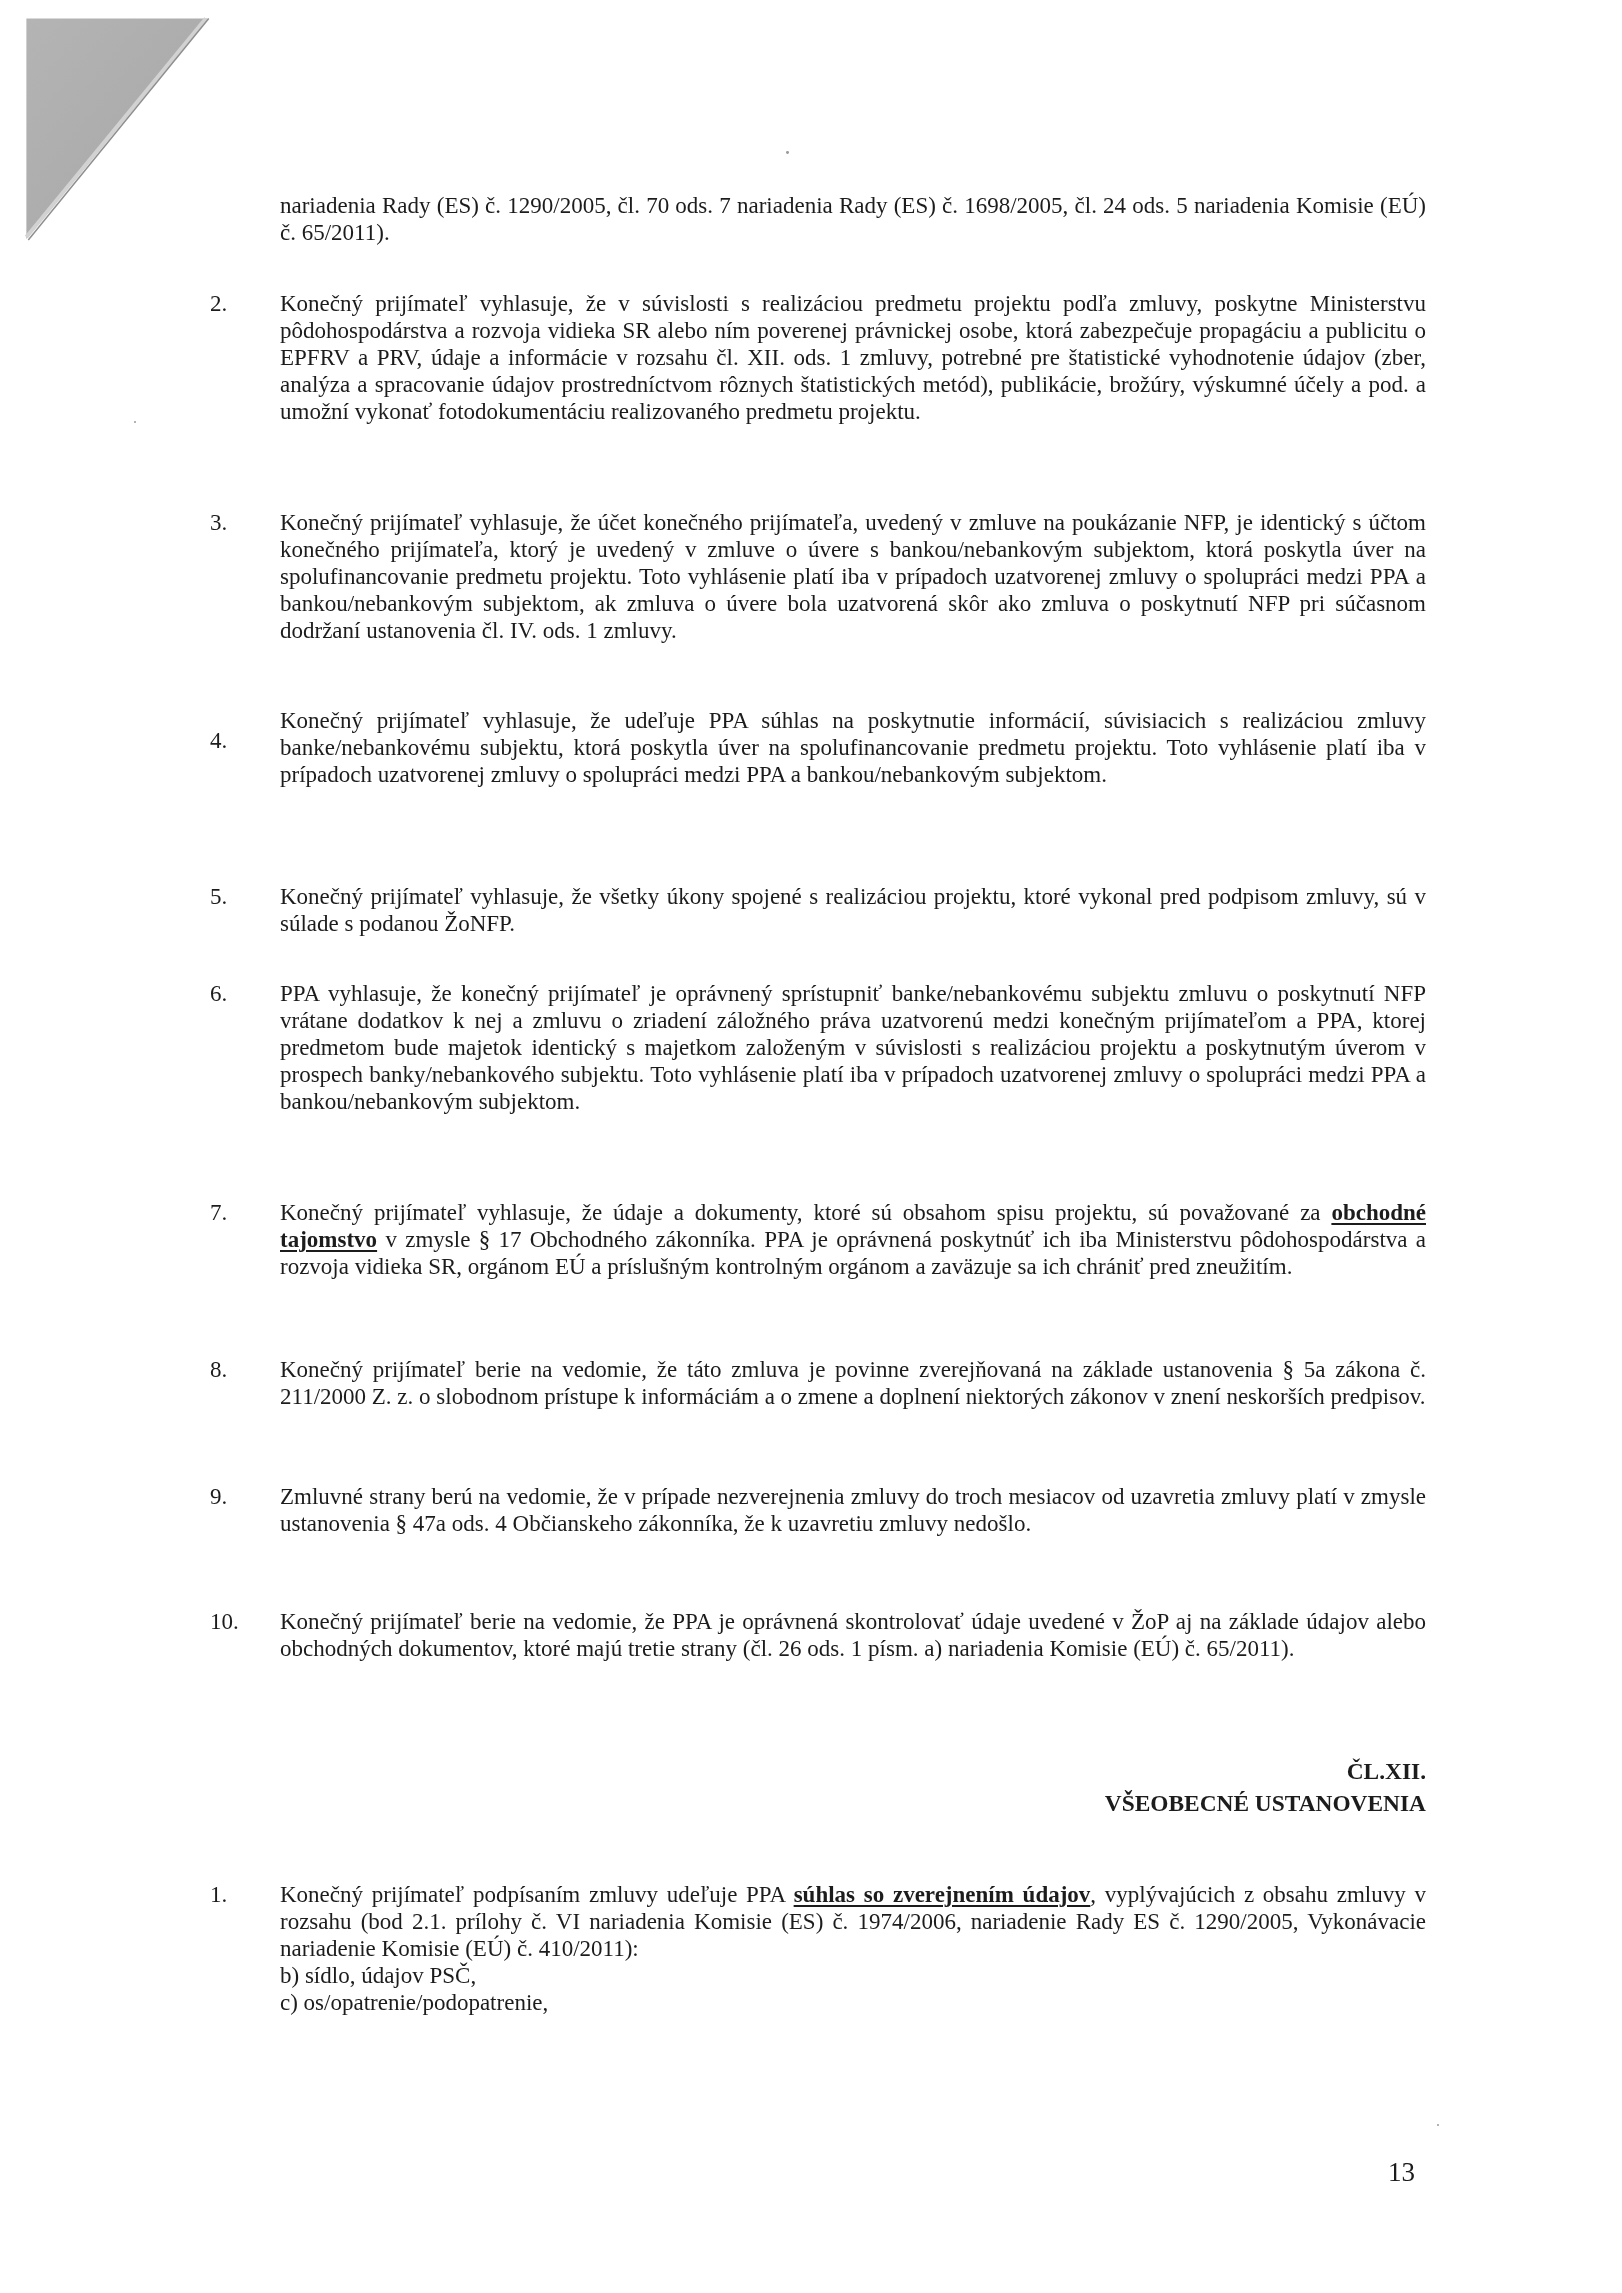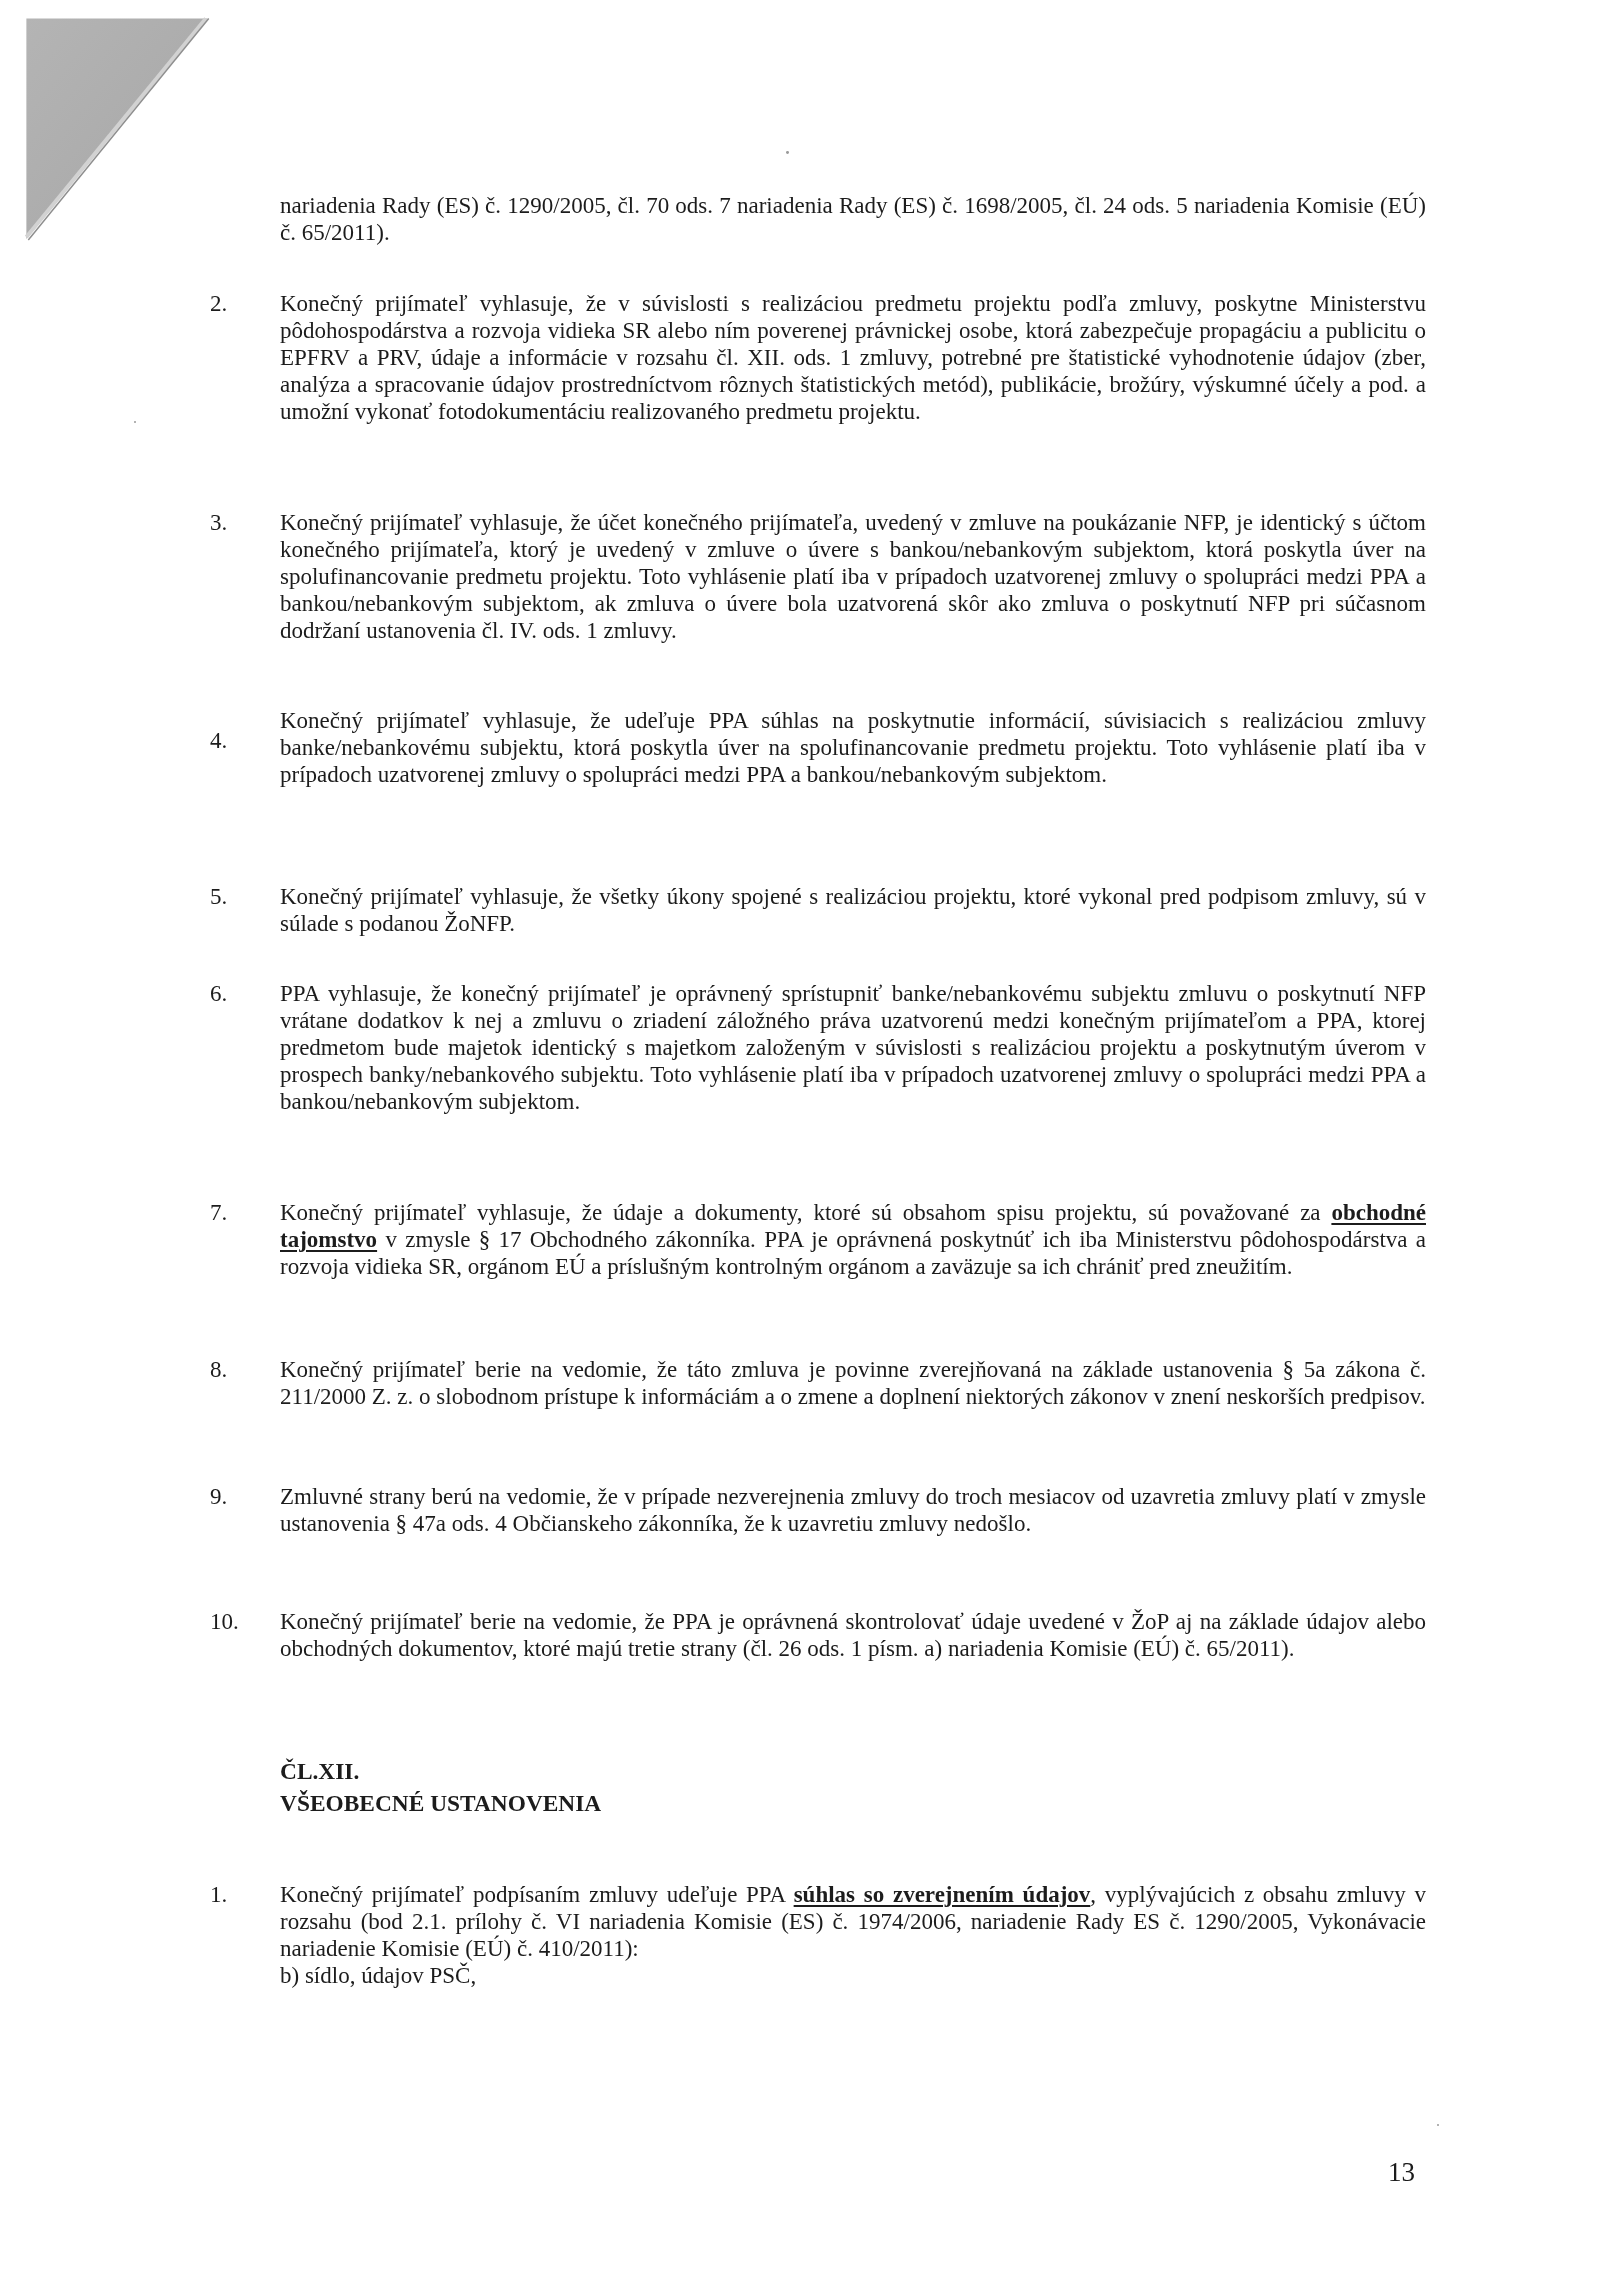--- a/index.html
+++ b/index.html
@@ -16,21 +16,21 @@
     position: absolute; left: 280px; width: 1146px;
     font-size: 23px; line-height: 27px;
     text-align: justify; text-align-last: left;
   }
   .num {
     position: absolute; left: 210px;
     font-size: 23px; line-height: 27px;
   }
   .u { text-decoration: underline; text-decoration-thickness: 2px; text-underline-offset: 2.9px; font-weight: bold; }
   .heading {
-    position: absolute; left: 280px; width: 1146px; text-align: left;
+    position: absolute; left: 280px; width: 1146px; text-align: right;
     font-size: 23.4px; line-height: 32px; font-weight: bold;
   }
   .sub { display: block; text-align: left; text-align-last: left; }
   .pagenum {
     position: absolute; left: 1388px; top: 2157px; font-size: 27px; line-height: 31px;
   }
   .speck { position: absolute; width: 2.9px; height: 2.9px; border-radius: 50%; background: #9a9a9a; }
 </style>
 </head>
 <body>
@@ -81,16 +81,17 @@
 <div class="block" style="top:1608px;">Konečný prijímateľ berie na vedomie, že PPA je oprávnená skontrolovať údaje uvedené v ŽoP aj na základe údajov alebo obchodných dokumentov, ktoré majú tretie strany (čl. 26 ods. 1 písm. a) nariadenia Komisie (EÚ) č. 65/2011).</div>
 
 <div class="heading" style="top:1755px;">
   <div>ČL.XII.</div>
   <div>VŠEOBECNÉ USTANOVENIA</div>
 </div>
 
 <div class="num" style="top:1881px;">1.</div>
 <div class="block" style="top:1881px;"><span>Konečný prijímateľ podpísaním zmluvy udeľuje PPA </span><span class="u">súhlas so zverejnením údajov</span><span>, vyplývajúcich z obsahu zmluvy v rozsahu (bod 2.1. prílohy č. VI nariadenia Komisie (ES) č. 1974/2006, nariadenie Rady ES č. 1290/2005, Vykonávacie nariadenie Komisie (EÚ) č. 410/2011):</span>
   <span class="sub">b) sídlo, údajov PSČ,</span>
+  <span class="sub">c) os/opatrenie/podopatrenie,</span>
 </div>
 
 <div class="pagenum">13</div>
 
 
 </body></html>

